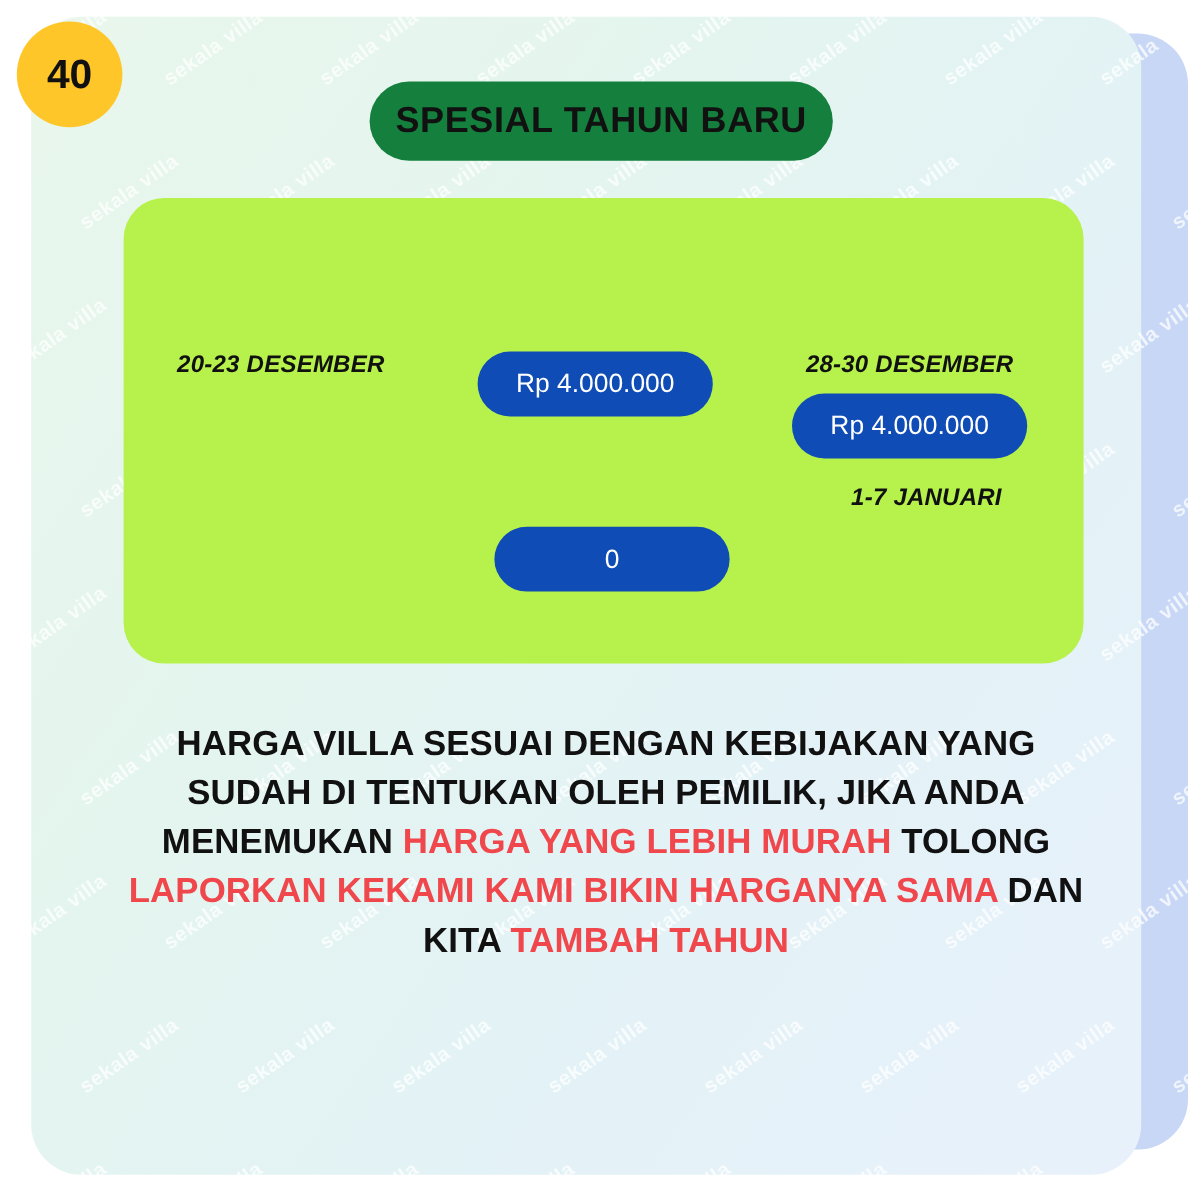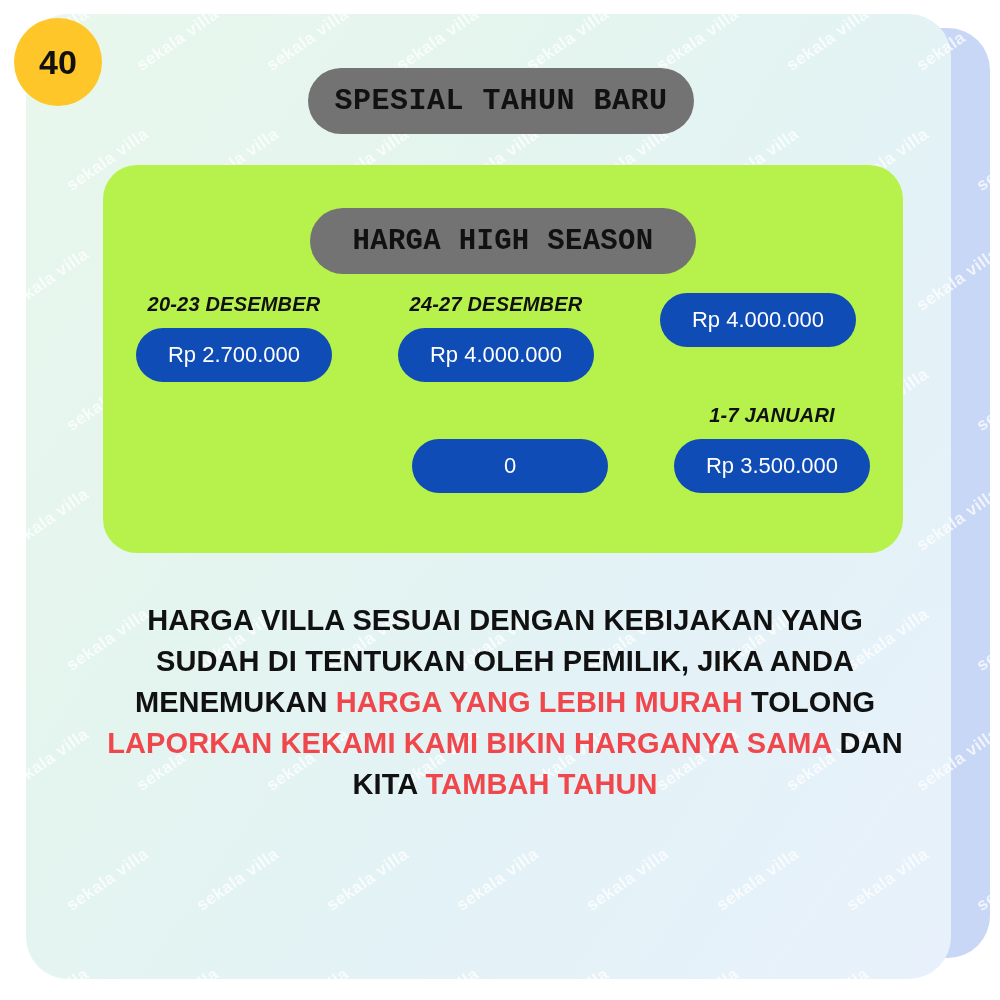--- a/index.html
+++ b/index.html
@@ -81,28 +81,28 @@
   }
   .badge span {
     font-size: 34px;
     font-weight: bold;
     color: #111111;
     font-family: "Liberation Sans", sans-serif;
   }
 
   
   .pill {
-    background: #737373;
+    background: #15803d;
     border-radius: 40px;
     display: flex;
     align-items: center;
     justify-content: center;
     color: #111111;
     font-weight: bold;
-    font-family: Liberation Mono, monospace;
+    font-family: Liberation Sans, sans-serif;
   }
 
   .title-pill {
     position: absolute;
     left: 308px;
     top: 68px;
     width: 386px;
     height: 66px;
     font-size: 30px;
     letter-spacing: 0.5px;
@@ -298,44 +298,41 @@
       <div class="wm" style="left: 910px; top: 990px;">sekala villa</div>
     </div>
 
   <div class="badge">
     <span>40</span>
   </div>
 
   <div class="pill title-pill">SPESIAL TAHUN BARU</div>
 
   <div class="green-card">
-    <div class="pill subtitle-pill">HARGA HIGH SEASON</div>
 
     <div class="price-grid">
       <div class="price-row row1">
         <div class="price-cell">
           <div class="price-label">20-23 DESEMBER</div>
-          <div class="price-chip">Rp 2.700.000</div>
-        </div>
-        <div class="price-cell">
-          <div class="price-label">24-27 DESEMBER</div>
+        </div>
+        <div class="price-cell">
           <div class="price-chip">Rp 4.000.000</div>
         </div>
         <div class="price-cell">
+          <div class="price-label">28-30 DESEMBER</div>
           <div class="price-chip">Rp 4.000.000</div>
         </div>
       </div>
       <div class="price-row row2">
         <div class="price-cell">
           <div class="price-label empty"></div>
           <div class="price-chip">0</div>
         </div>
         <div class="price-cell">
           <div class="price-label">1-7 JANUARI</div>
-          <div class="price-chip">Rp 3.500.000</div>
         </div>
       </div>
     </div>
   </div>
 
   <div class="note"><span>HARGA VILLA SESUAI DENGAN KEBIJAKAN YANG SUDAH DI TENTUKAN OLEH PEMILIK, JIKA ANDA MENEMUKAN </span><span class="hl">HARGA YANG LEBIH MURAH</span><span> TOLONG </span><span class="hl">LAPORKAN KEKAMI KAMI BIKIN HARGANYA SAMA</span><span> DAN KITA </span><span class="hl">TAMBAH TAHUN</span></div>
 
 
 </div>
 

